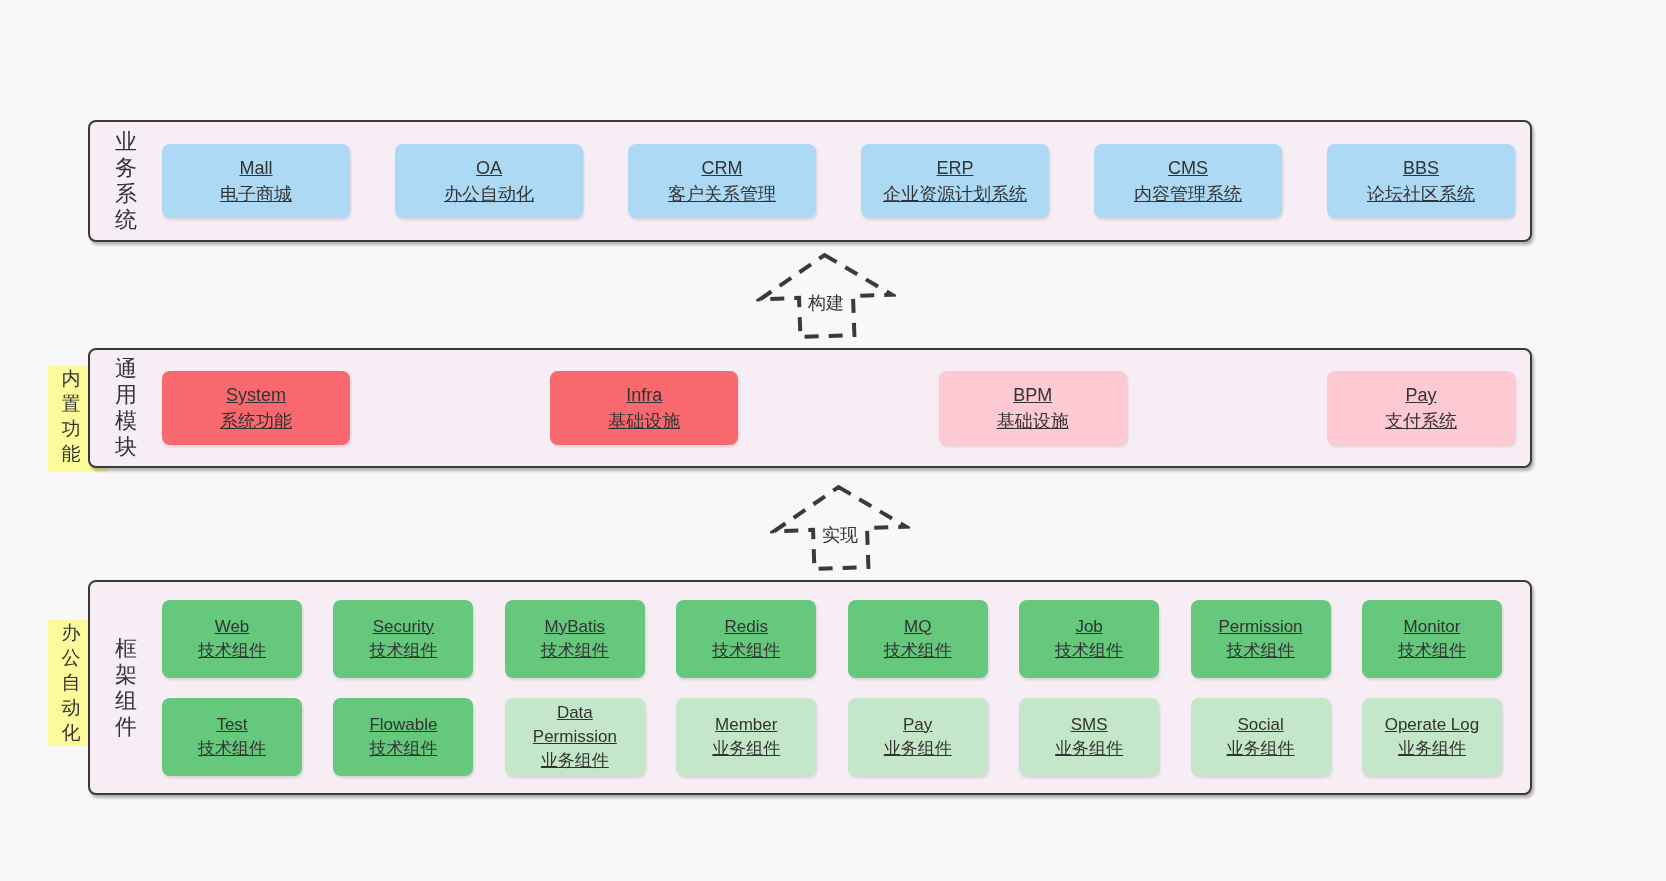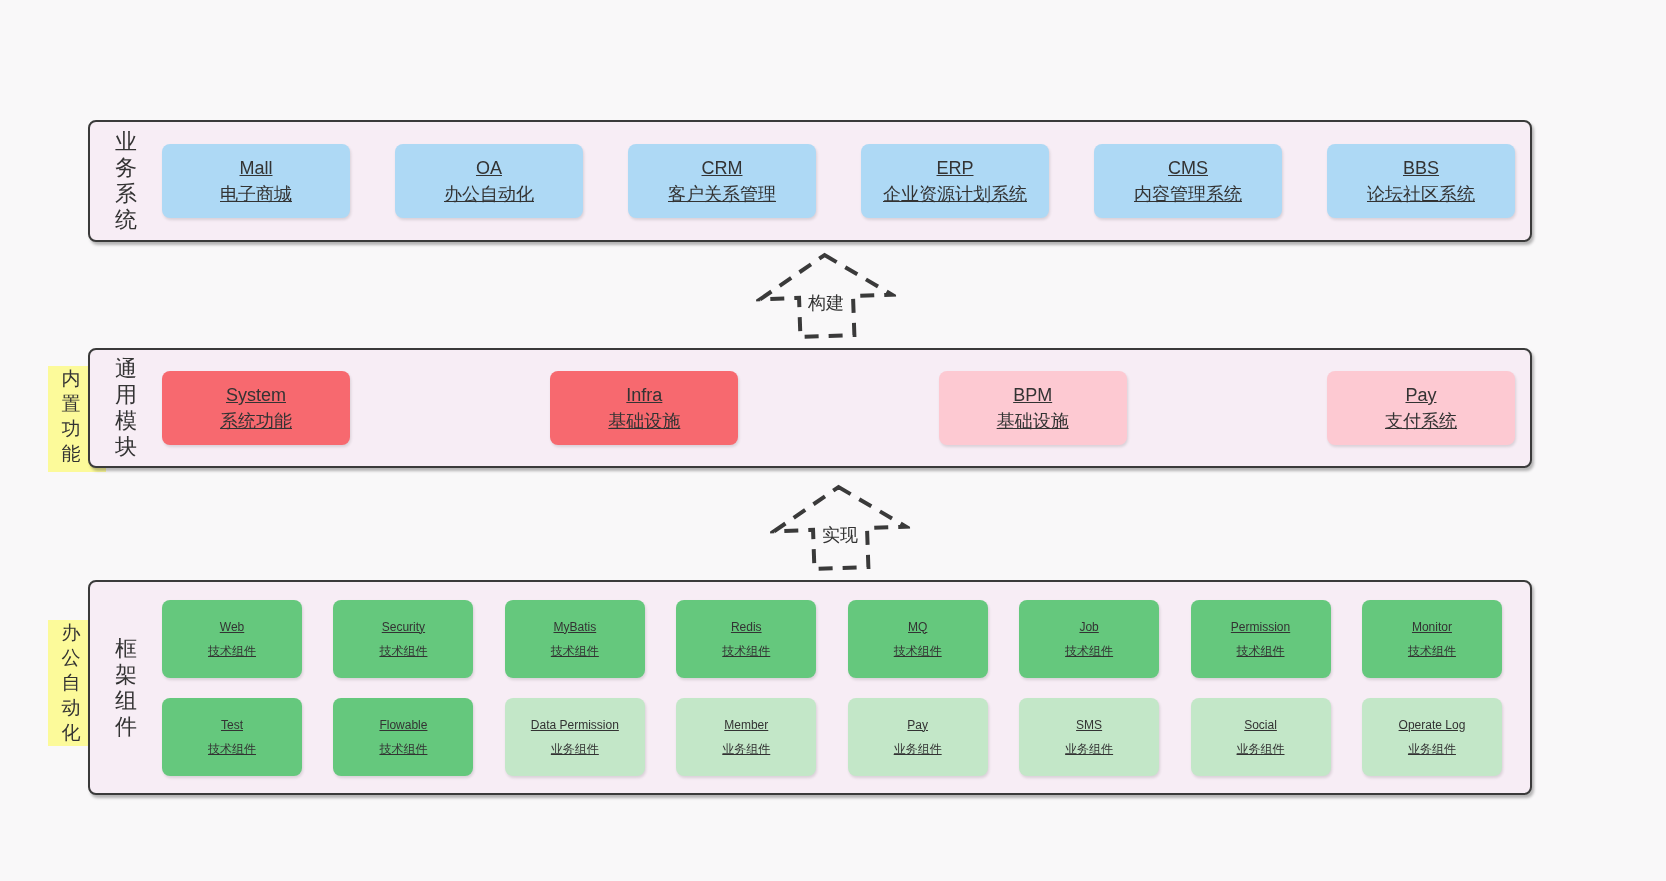--- a/index.html
+++ b/index.html
@@ -36,21 +36,21 @@
   .col{flex:1;display:flex;flex-direction:column;gap:20px;}
   .grid-row{padding-right:28px;}
   .box{
     box-sizing:border-box;border-radius:8px;
     display:flex;flex-direction:column;justify-content:center;align-items:center;
     text-align:center;font-size:18px;line-height:26px;
     box-shadow:1px 2px 3px rgba(0,0,0,.12);
     padding:2px 6px;
   }
   .row6 .box{width:188px;height:74px;}
-  .grid-row .box{width:140px;height:78px;font-size:12px;line-height:24px;}
+  .grid-row .box{width:140px;height:78px;font-size:17px;line-height:24px;}
   .grid-row .box-title{max-width:104px;}
   .blue{background:var(--blue);} .red{background:var(--red);}
   .pink{background:var(--pink);}
   .green-dark{background:var(--green-dark);} .green-light{background:var(--green-light);}
   .note{
     position:absolute;left:48px;width:58px;z-index:0;
     background:var(--note-yellow);
     box-shadow:2px 3px 3px rgba(0,0,0,.25);
     clip-path:polygon(0 0,calc(100% - 16px) 0,100% 16px,100% 100%,0 100%);
     display:flex;

